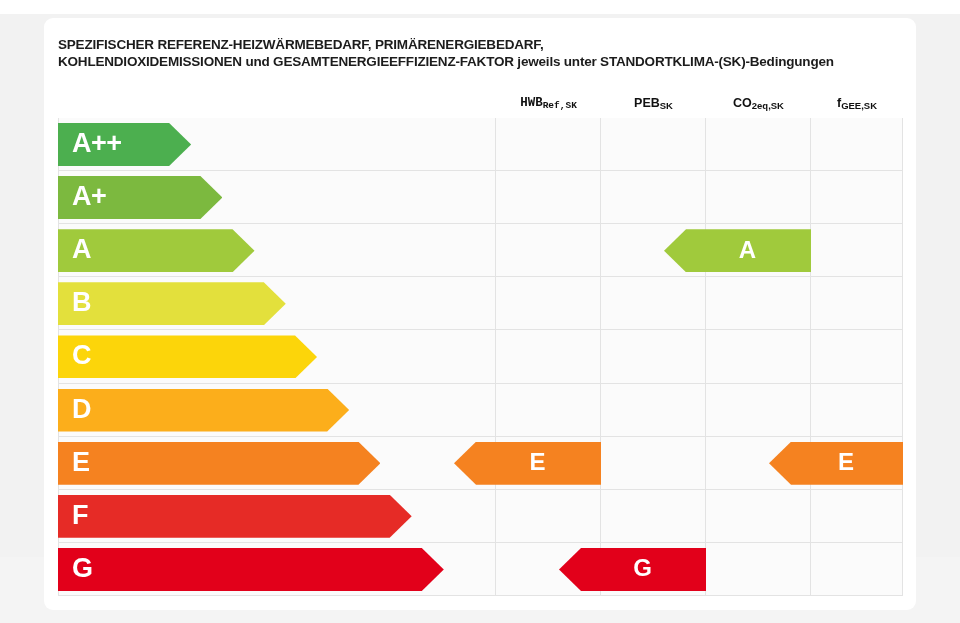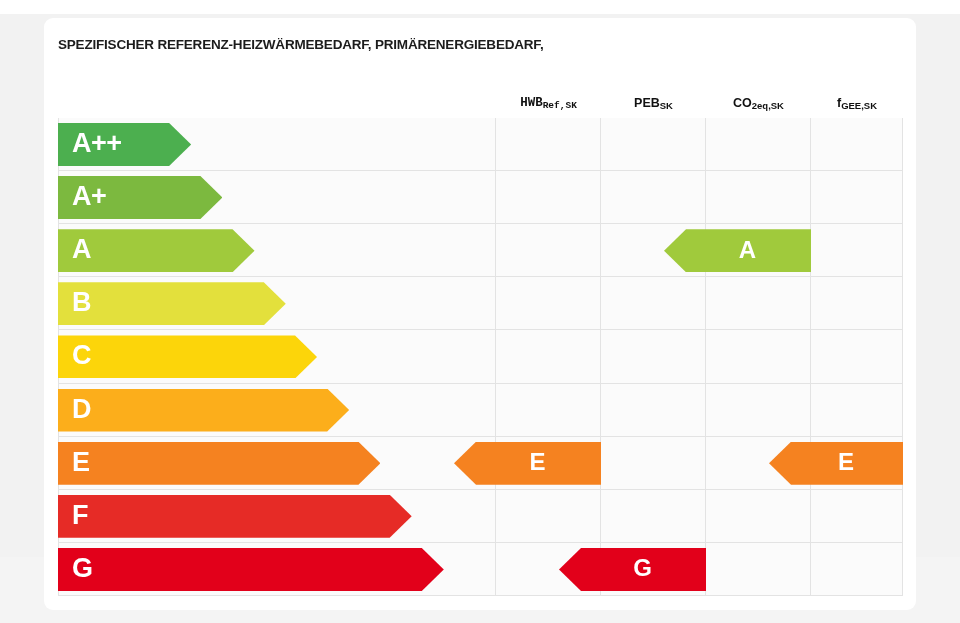--- a/index.html
+++ b/index.html
@@ -143,20 +143,21 @@
 </head>
 <body>
 
 <div id="page">
   <div id="top-strip"></div>
 
   <div id="card">
 
     <div id="title">
       <span>SPEZIFISCHER REFERENZ-HEIZWÄRMEBEDARF, PRIMÄRENERGIEBEDARF,</span>
+      <span class="line2">KOHLENDIOXIDEMISSIONEN und GESAMTENERGIEEFFIZIENZ-FAKTOR jeweils unter STANDORTKLIMA-(SK)-Bedingungen</span>
     </div>
 
     <div id="grid">
 
       <div class="colhead" style="left:438px; width:105px;font-family:Liberation Mono, monospace;">
         <span>HWB</span><span class="sub">Ref,SK</span>
       </div>
       <div class="colhead" style="left:543px; width:105px;">
         <span>PEB</span><span class="sub">SK</span>
       </div>

